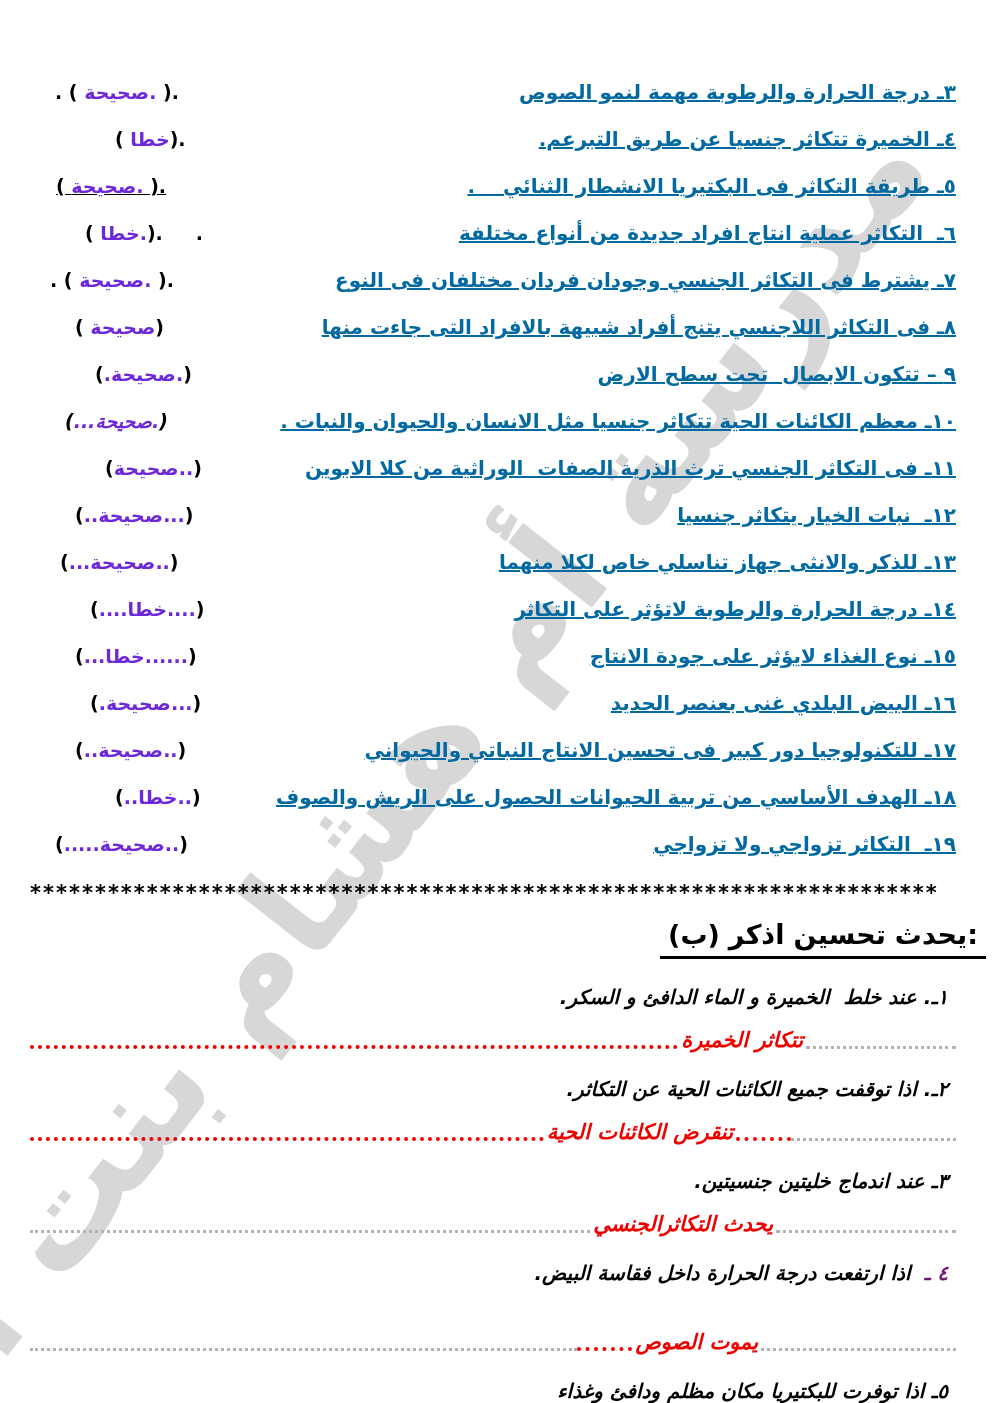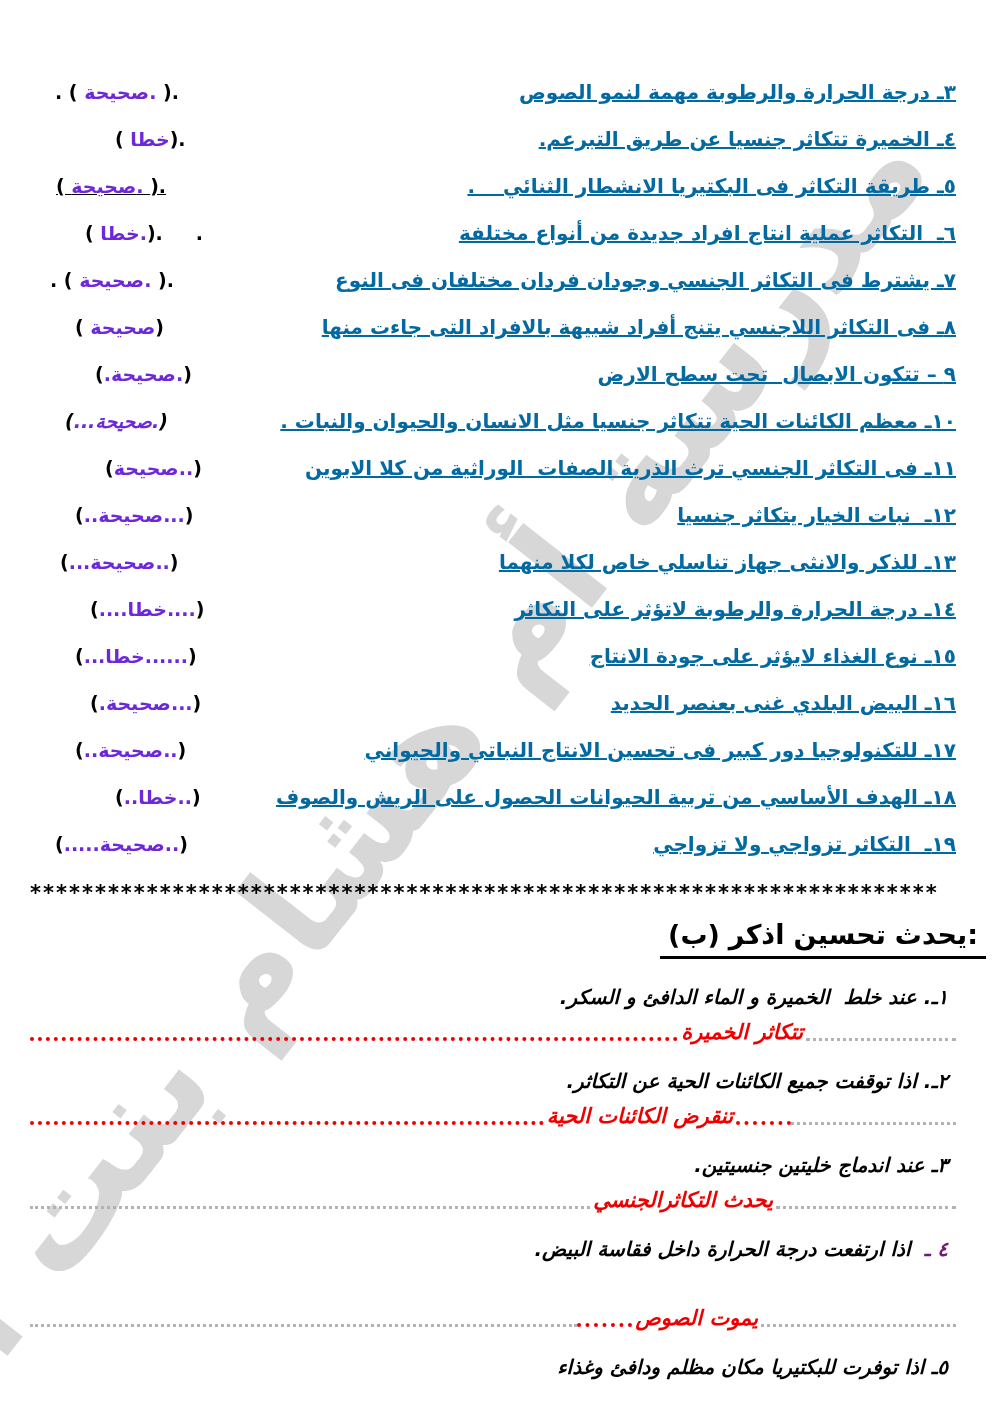--- a/index.html
+++ b/index.html
@@ -108,21 +108,21 @@
     color:#000;
     margin-right:8px;
     white-space:pre;
   }
   .b-num{color:#000;}
   .b-num.gray{color:#701a75;}
   .b-ans{
     display:flex;
     direction:ltr;
     align-items:flex-end;
-    margin-top:8px;
+    margin-top:16px;
     height:24px;
   }
   .b-ans .txt{
     font-weight:bold;
     font-size:21px;
     line-height:1;
     color:#ee0000;
     white-space:nowrap;
     margin:0 3px;
     position:relative;

